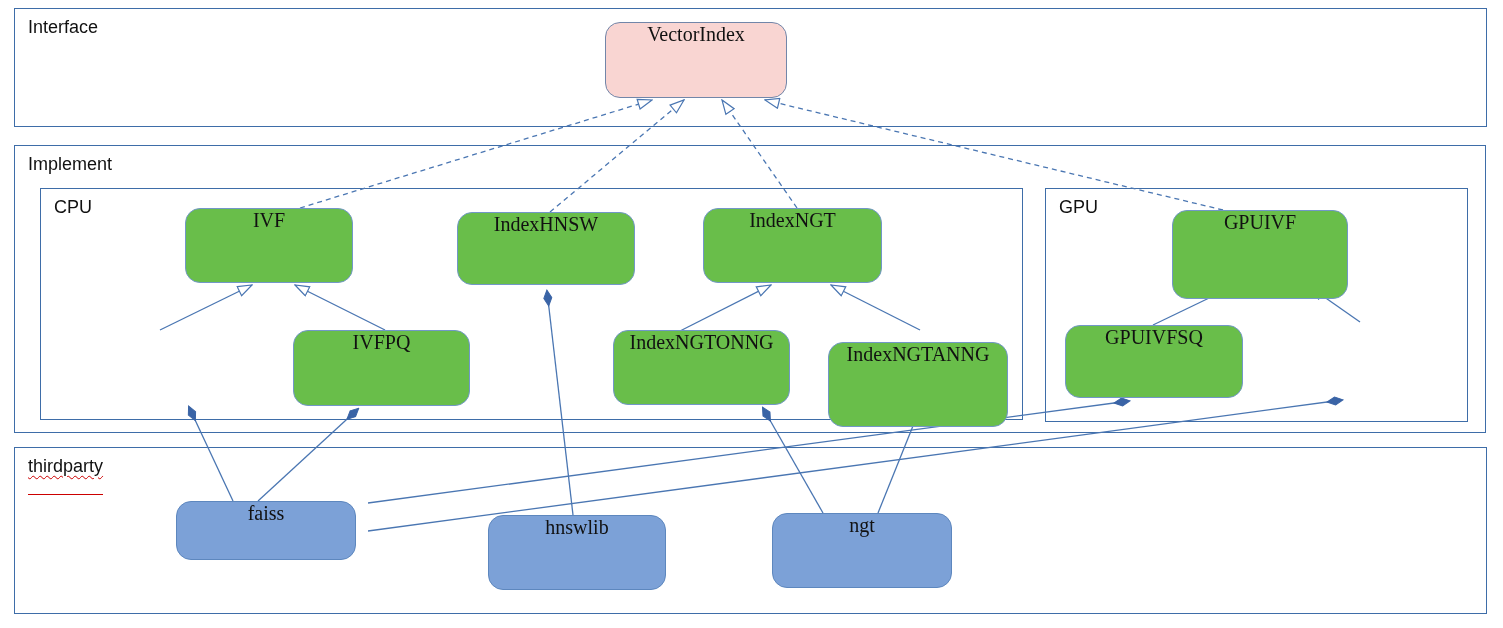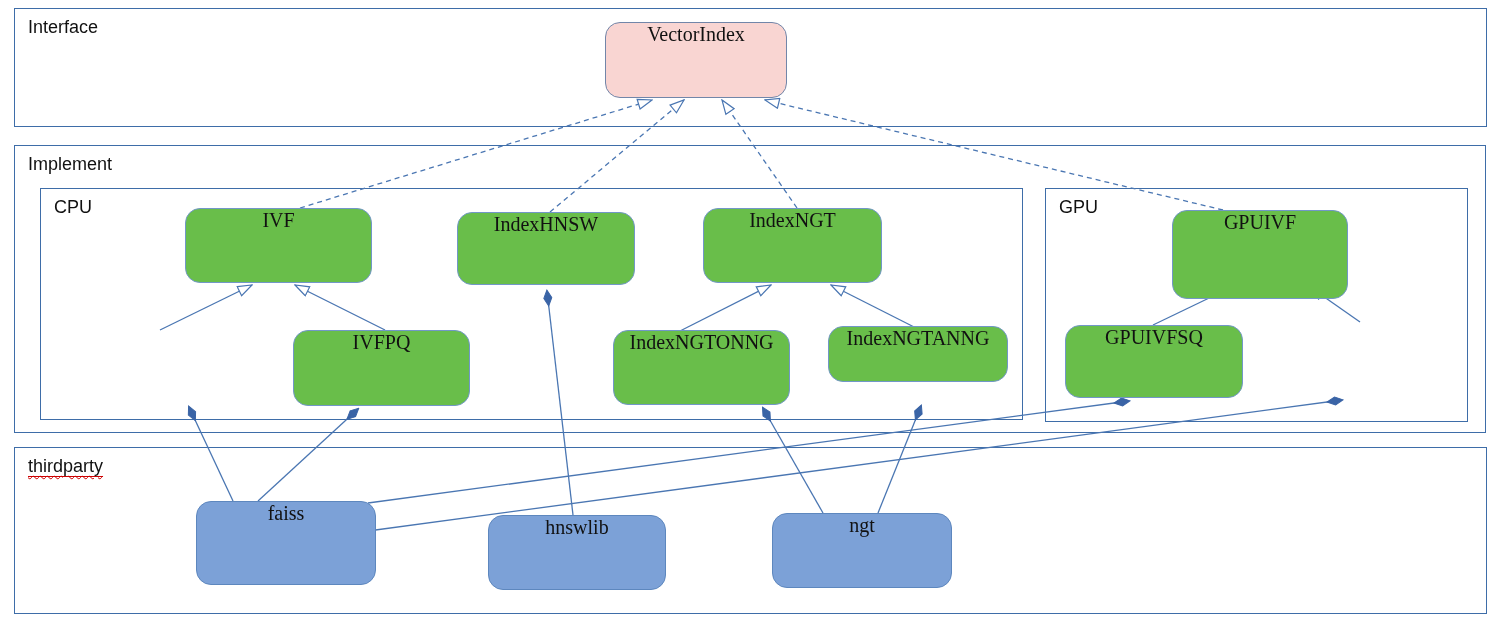--- a/index.html
+++ b/index.html
@@ -35,21 +35,21 @@
     font-size: 18px;
     color: #111;
     font-family: "Liberation Sans", sans-serif;
     white-space: nowrap;
   }
   .squiggle {
     text-decoration: underline wavy var(--spell);
     text-decoration-thickness: 1px;
     text-underline-offset: 3px;
     border-bottom: 1px solid var(--spell);
-    padding-bottom: 0px;
+    padding-bottom: 18px;
   }
   svg#edges {
     position: absolute;
     left: 0; top: 0;
     z-index: 1;
   }
   .edge { stroke: var(--edge); stroke-width: 1.3; fill: none; }
   .dashed { stroke-dasharray: 5 4; }
   .tri { fill: #ffffff; stroke: var(--edge); stroke-width: 1.2; }
   .dia { fill: var(--diamond); stroke: var(--diamond); stroke-width: 1; }
@@ -126,55 +126,55 @@
     <line class="edge" x1="368" y1="531" x2="1342" y2="400" marker-end="url(#mDia)"></line>
     <line class="edge" x1="573" y1="515" x2="547" y2="291" marker-end="url(#mDia)"></line>
     <line class="edge" x1="823" y1="513" x2="763" y2="408" marker-end="url(#mDia)"></line>
     <line class="edge" x1="878" y1="513" x2="921" y2="406" marker-end="url(#mDia)"></line>
   </svg>
 
   <div class="node pink" style="left:605px; top:22px; width:182px; height:76px">
     <span>VectorIndex</span>
   </div>
 
-  <div class="node green" style="left:185px; top:208px; width:187px; height:75px">
+  <div class="node green" style="left:185px; top:208px; width:168px; height:75px">
     <span>IVF</span>
   </div>
 
   <div class="node green" style="left:457px; top:212px; width:178px; height:73px">
     <span>IndexHNSW</span>
   </div>
 
   <div class="node green" style="left:703px; top:208px; width:179px; height:75px">
     <span>IndexNGT</span>
   </div>
 
 
   <div class="node green" style="left:293px; top:330px; width:177px; height:76px">
     <span>IVFPQ</span>
   </div>
 
   <div class="node green" style="left:613px; top:330px; width:177px; height:75px">
     <span>IndexNGTONNG</span>
   </div>
 
-  <div class="node green" style="left:828px; top:326px; width:180px; height:56px">
+  <div class="node green" style="left:828px; top:342px; width:180px; height:85px">
     <span>IndexNGTANNG</span>
   </div>
 
   <div class="node green" style="left:1172px; top:210px; width:176px; height:89px">
     <span>GPUIVF</span>
   </div>
 
   <div class="node green" style="left:1065px; top:325px; width:178px; height:73px">
     <span>GPUIVFSQ</span>
   </div>
 
 
-  <div class="node blue" style="left:196px; top:501px; width:180px; height:84px">
+  <div class="node blue" style="left:176px; top:501px; width:180px; height:59px">
     <span>faiss</span>
   </div>
 
   <div class="node blue" style="left:488px; top:515px; width:178px; height:75px">
     <span>hnswlib</span>
   </div>
 
   <div class="node blue" style="left:772px; top:513px; width:180px; height:75px">
     <span>ngt</span>
   </div>

